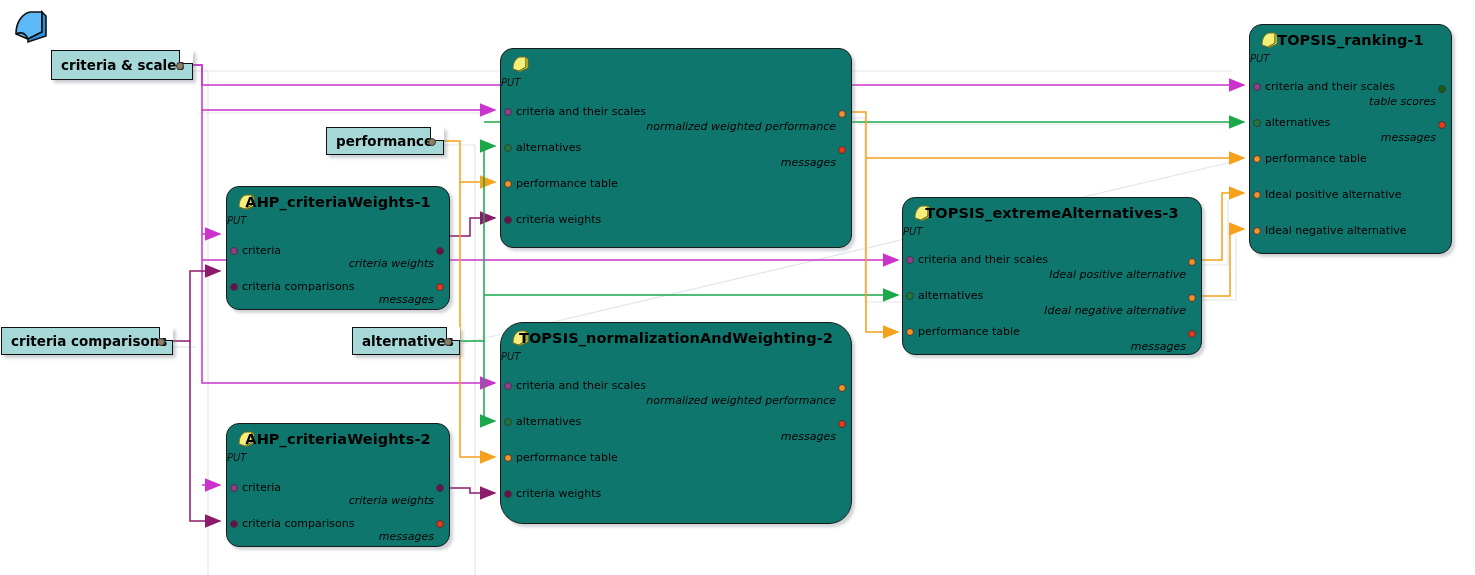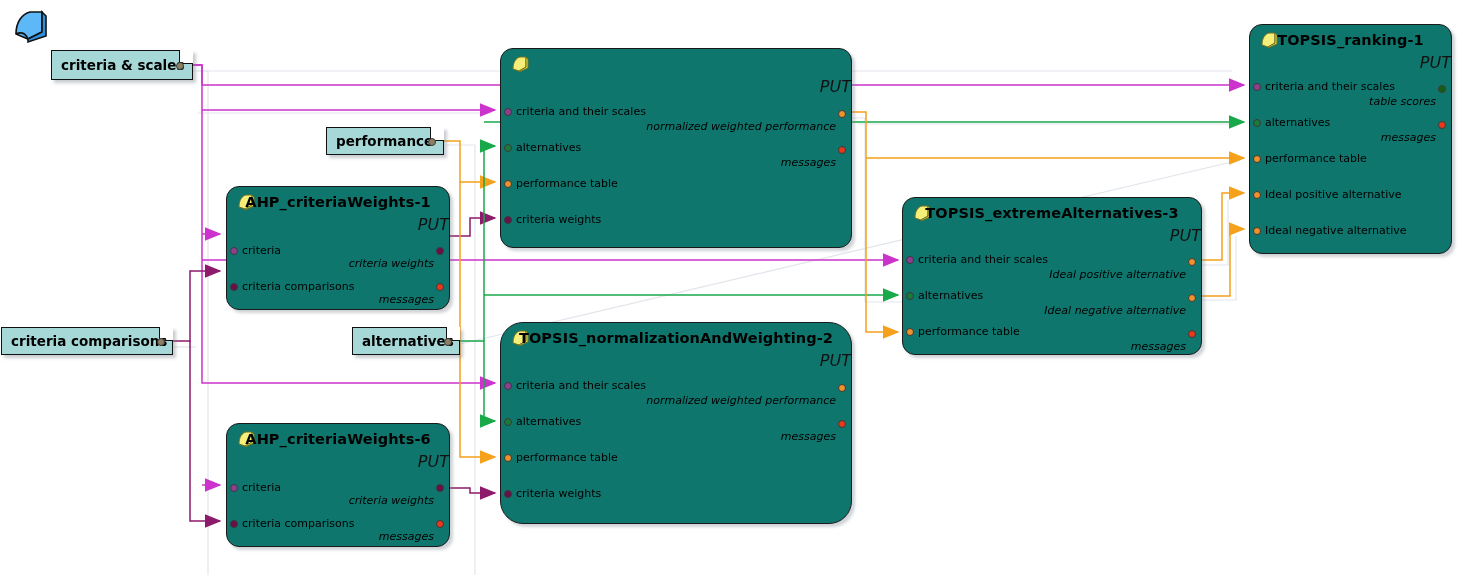--- a/index.html
+++ b/index.html
@@ -7,22 +7,22 @@
        font-family:"DejaVu Sans","Liberation Sans",sans-serif;}
   #stage{position:relative;width:1475px;height:575px;}
   svg.wires{position:absolute;left:0;top:0;width:1475px;height:575px;overflow:visible;}
 
   
   .comp{position:absolute;box-sizing:border-box;
         background:#0f766e;border:1.4px solid #1a1a1a;border-radius:13px;
         box-shadow:3px 3px 3px rgba(120,130,140,.35);}
   .comp .title{position:absolute;left:0;right:0;top:7px;text-align:center;
         font-weight:bold;font-size:14.5px;color:#000;letter-spacing:.1px;}
-  .comp .stereo{position:absolute;left:0;right:0;top:28px;text-align:right;
-        font-style:italic;font-size:16px;color:#111;}
+  .comp .stereo{position:absolute;left:0;right:0;top:28px;text-align:left;
+        font-style:italic;font-size:10px;color:#111;}
   .comp .cicon{position:absolute;left:9px;top:7px;width:19px;height:17px;}
 
   
   .port{position:absolute;display:flex;align-items:center;gap:4px;font-size:11px;color:#000;white-space:nowrap;}
   .port.in{left:3px;}
   .port.out{right:5px;flex-direction:row-reverse;}
   .dot{width:8px;height:8px;border-radius:50%;border:1px solid #3a3a3a;box-sizing:border-box;flex:0 0 auto;}
   .plabel{line-height:11px;}
   .port.out .plabel{font-style:italic;position:relative;top:13px;right:-2px;}
 
@@ -174,21 +174,21 @@
       <span class="dot" style="background:#e8391a;"></span>
       <span class="plabel">messages</span>
     </div>
   </div>
 
   <div class="comp" style="left:226px;top:423px;width:224px;height:124px;">
     <svg class="cicon" viewBox="0 0 19 17">
       <path d="M3,13 C3,6 6,2 10,1 L16,1 L16,11 L9,15 Z" fill="#f5ef7a" stroke="#6f6f22" stroke-width="1"></path>
       <path d="M16,1 L18,3 L18,12 L9,16 L9,15 L16,11 Z" fill="#e8dd3c" stroke="#6f6f22" stroke-width="1"></path>
     </svg>
-    <div class="title">AHP_criteriaWeights-6</div>
+    <div class="title">AHP_criteriaWeights-2</div>
     <div class="stereo">PUT</div>
 
     <div class="port in" style="top:58px;">
       <span class="dot" style="background:#8f3f8f;"></span>
       <span class="plabel">criteria</span>
     </div>
     <div class="port in" style="top:94px;">
       <span class="dot" style="background:#6b0f4a;"></span>
       <span class="plabel">criteria comparisons</span>
     </div>

